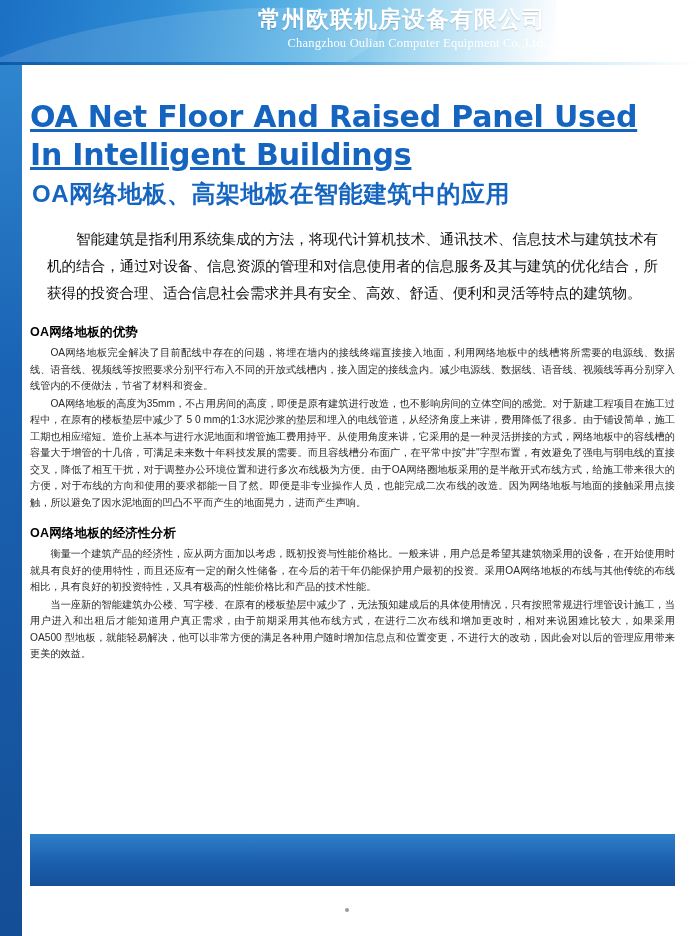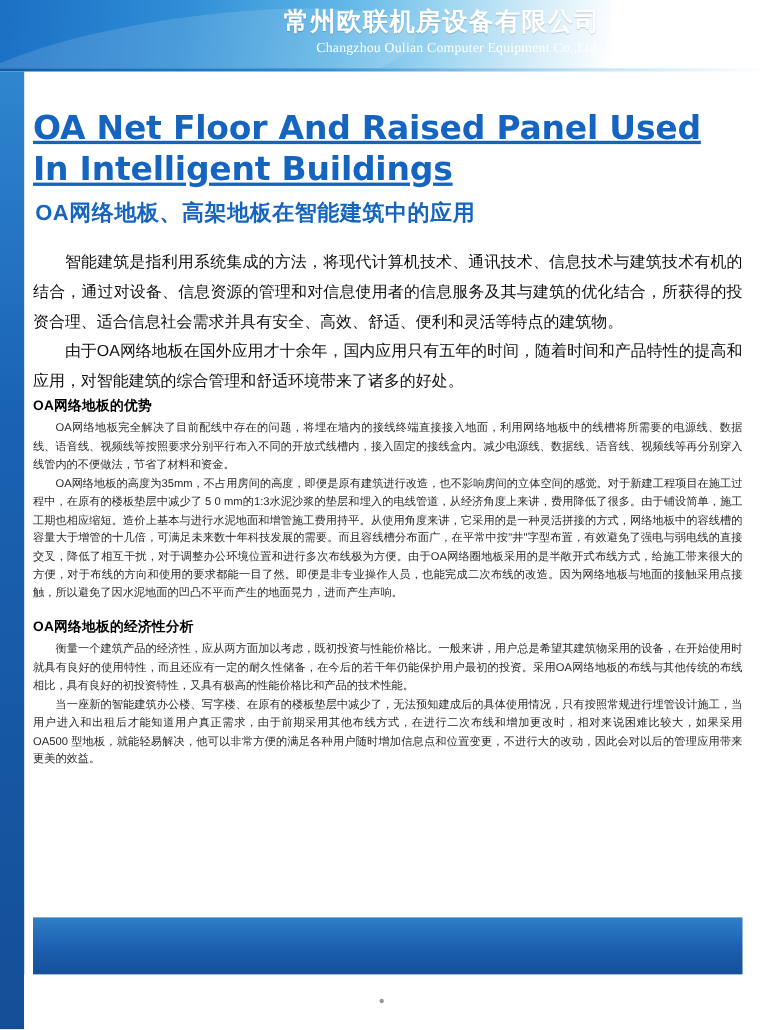--- a/index.html
+++ b/index.html
@@ -98,36 +98,36 @@
     font-size: 30px;
     font-weight: bold;
     line-height: 38px;
     letter-spacing: -0.2px;
     margin: 18px 0 0 0;
     font-family: "DejaVu Sans", sans-serif;
     text-decoration: underline;
   }
   .title-cn {
     color: #1565c0;
-    font-size: 20px;
+    font-size: 24px;
     font-weight: bold;
     line-height: 28px;
     margin: 6px 0 0 2px;
     letter-spacing: 0.5px;
   }
 
   .intro {
     margin-top: 18px;
     color: #111111;
     font-size: 14.5px;
     line-height: 27px;
     text-align: justify;
   }
   .intro p {
-    margin: 0;
+    margin: 17px;
     text-indent: 2em;
   }
 
   .section-head {
     font-size: 12.5px;
     font-weight: bold;
     color: #000000;
     letter-spacing: 0.2px;
   }
   .section-head.second {
@@ -188,21 +188,20 @@
 
   <div class="left-bar"></div>
 
   <div class="content">
 
     <h1 class="title-en">OA Net Floor And Raised Panel Used In Intelligent Buildings</h1>
     <h2 class="title-cn">OA网络地板、高架地板在智能建筑中的应用</h2>
 
     <div class="intro">
       <p>智能建筑是指利用系统集成的方法，将现代计算机技术、通讯技术、信息技术与建筑技术有机的结合，通过对设备、信息资源的管理和对信息使用者的信息服务及其与建筑的优化结合，所获得的投资合理、适合信息社会需求并具有安全、高效、舒适、便利和灵活等特点的建筑物。</p>
-      <p>由于OA网络地板在国外应用才十余年，国内应用只有五年的时间，随着时间和产品特性的提高和应用，对智能建筑的综合管理和舒适环境带来了诸多的好处。</p>
     </div>
 
     <div class="section-head">OA网络地板的优势</div>
     <div class="body-text">
       <p>OA网络地板完全解决了目前配线中存在的问题，将埋在墙内的接线终端直接接入地面，利用网络地板中的线槽将所需要的电源线、数据线、语音线、视频线等按照要求分别平行布入不同的开放式线槽内，接入固定的接线盒内。减少电源线、数据线、语音线、视频线等再分别穿入线管内的不便做法，节省了材料和资金。</p>
       <p>OA网络地板的高度为35mm，不占用房间的高度，即便是原有建筑进行改造，也不影响房间的立体空间的感觉。对于新建工程项目在施工过程中，在原有的楼板垫层中减少了 5 0 mm的1:3水泥沙浆的垫层和埋入的电线管道，从经济角度上来讲，费用降低了很多。由于铺设简单，施工工期也相应缩短。造价上基本与进行水泥地面和增管施工费用持平。从使用角度来讲，它采用的是一种灵活拼接的方式，网络地板中的容线槽的容量大于增管的十几倍，可满足未来数十年科技发展的需要。而且容线槽分布面广，在平常中按"井"字型布置，有效避免了强电与弱电线的直接交叉，降低了相互干扰，对于调整办公环境位置和进行多次布线极为方便。由于OA网络圈地板采用的是半敞开式布线方式，给施工带来很大的方便，对于布线的方向和使用的要求都能一目了然。即便是非专业操作人员，也能完成二次布线的改造。因为网络地板与地面的接触采用点接触，所以避免了因水泥地面的凹凸不平而产生的地面晃力，进而产生声响。</p>
     </div>
 
     <div class="section-head second">OA网络地板的经济性分析</div>
     <div class="body-text">

